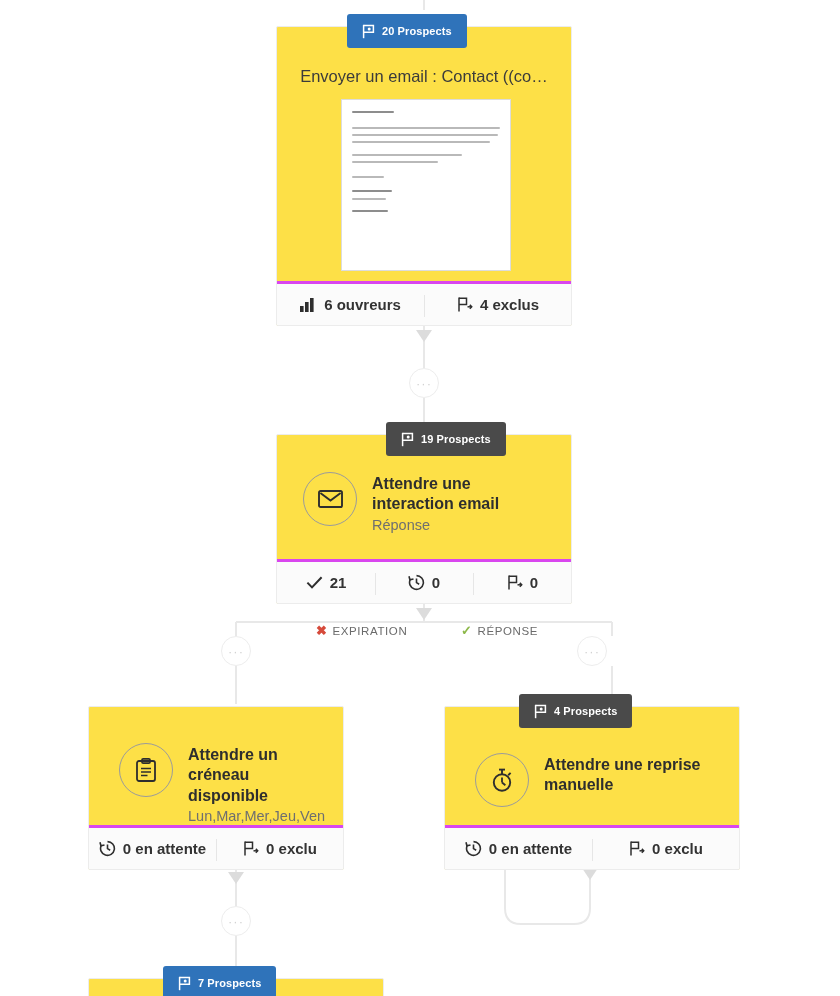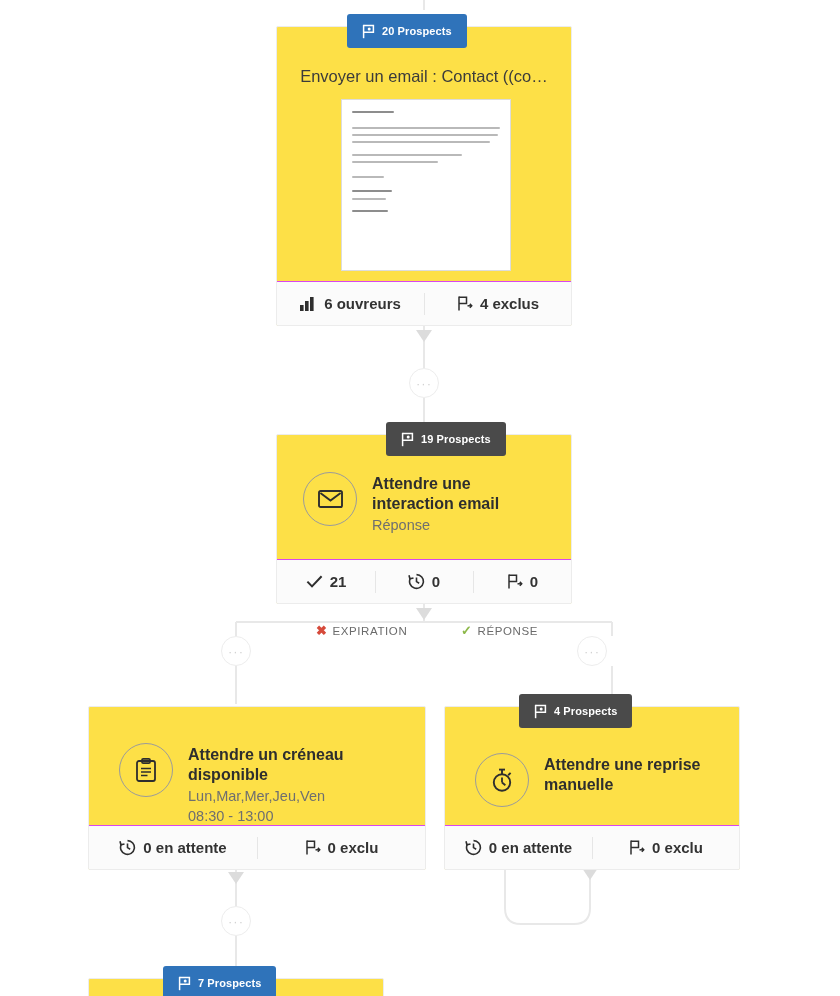--- a/index.html
+++ b/index.html
@@ -75,21 +75,21 @@
   }
   .mail-preview .ln.dk { background: #8d8d8d; height: 2px; }
 
   
   .stats {
     position: absolute;
     left: 0; right: 0; bottom: 0;
     height: 44px;
     display: flex;
     align-items: center;
-    border-top: 1px solid #d946ef;
+    border-top: 3px solid #d946ef;
     background: #fbfbfb;
   }
   .stat {
     flex: 1 1 0;
     display: flex;
     align-items: center;
     justify-content: center;
     gap: 7px;
     height: 100%;
     font-size: 15px;
@@ -330,21 +330,21 @@
     <span>RÉPONSE</span>
   </div>
 
   <div class="dotbtn" style="left:221px; top:636px;">
     <span>···</span>
   </div>
   <div class="dotbtn" style="left:577px; top:636px;">
     <span>···</span>
   </div>
 
-  <div class="card" id="card-wait-slot" style="left:88px; top:706px; width:338px; height:164px;">
+  <div class="card" id="card-wait-slot" style="left:88px; top:706px; width:256px; height:164px;">
 
     <div class="nodebody" style="left:30px; top:36px; right:14px;">
       <div class="iconcircle">
         <svg width="22" height="25" viewBox="0 0 22 25">
           <rect x="2" y="3" width="18" height="20" rx="2" fill="none" stroke="#2e2e2e" stroke-width="1.8"></rect>
           <rect x="7" y="0.9" width="8" height="4.2" rx="1.2" fill="none" stroke="#2e2e2e" stroke-width="1.8"></rect>
           <g stroke="#2e2e2e" stroke-width="1.5">
             <path d="M6 10.5 L16 10.5"></path>
             <path d="M6 14 L16 14"></path>
             <path d="M6 17.5 L12.5 17.5"></path>

